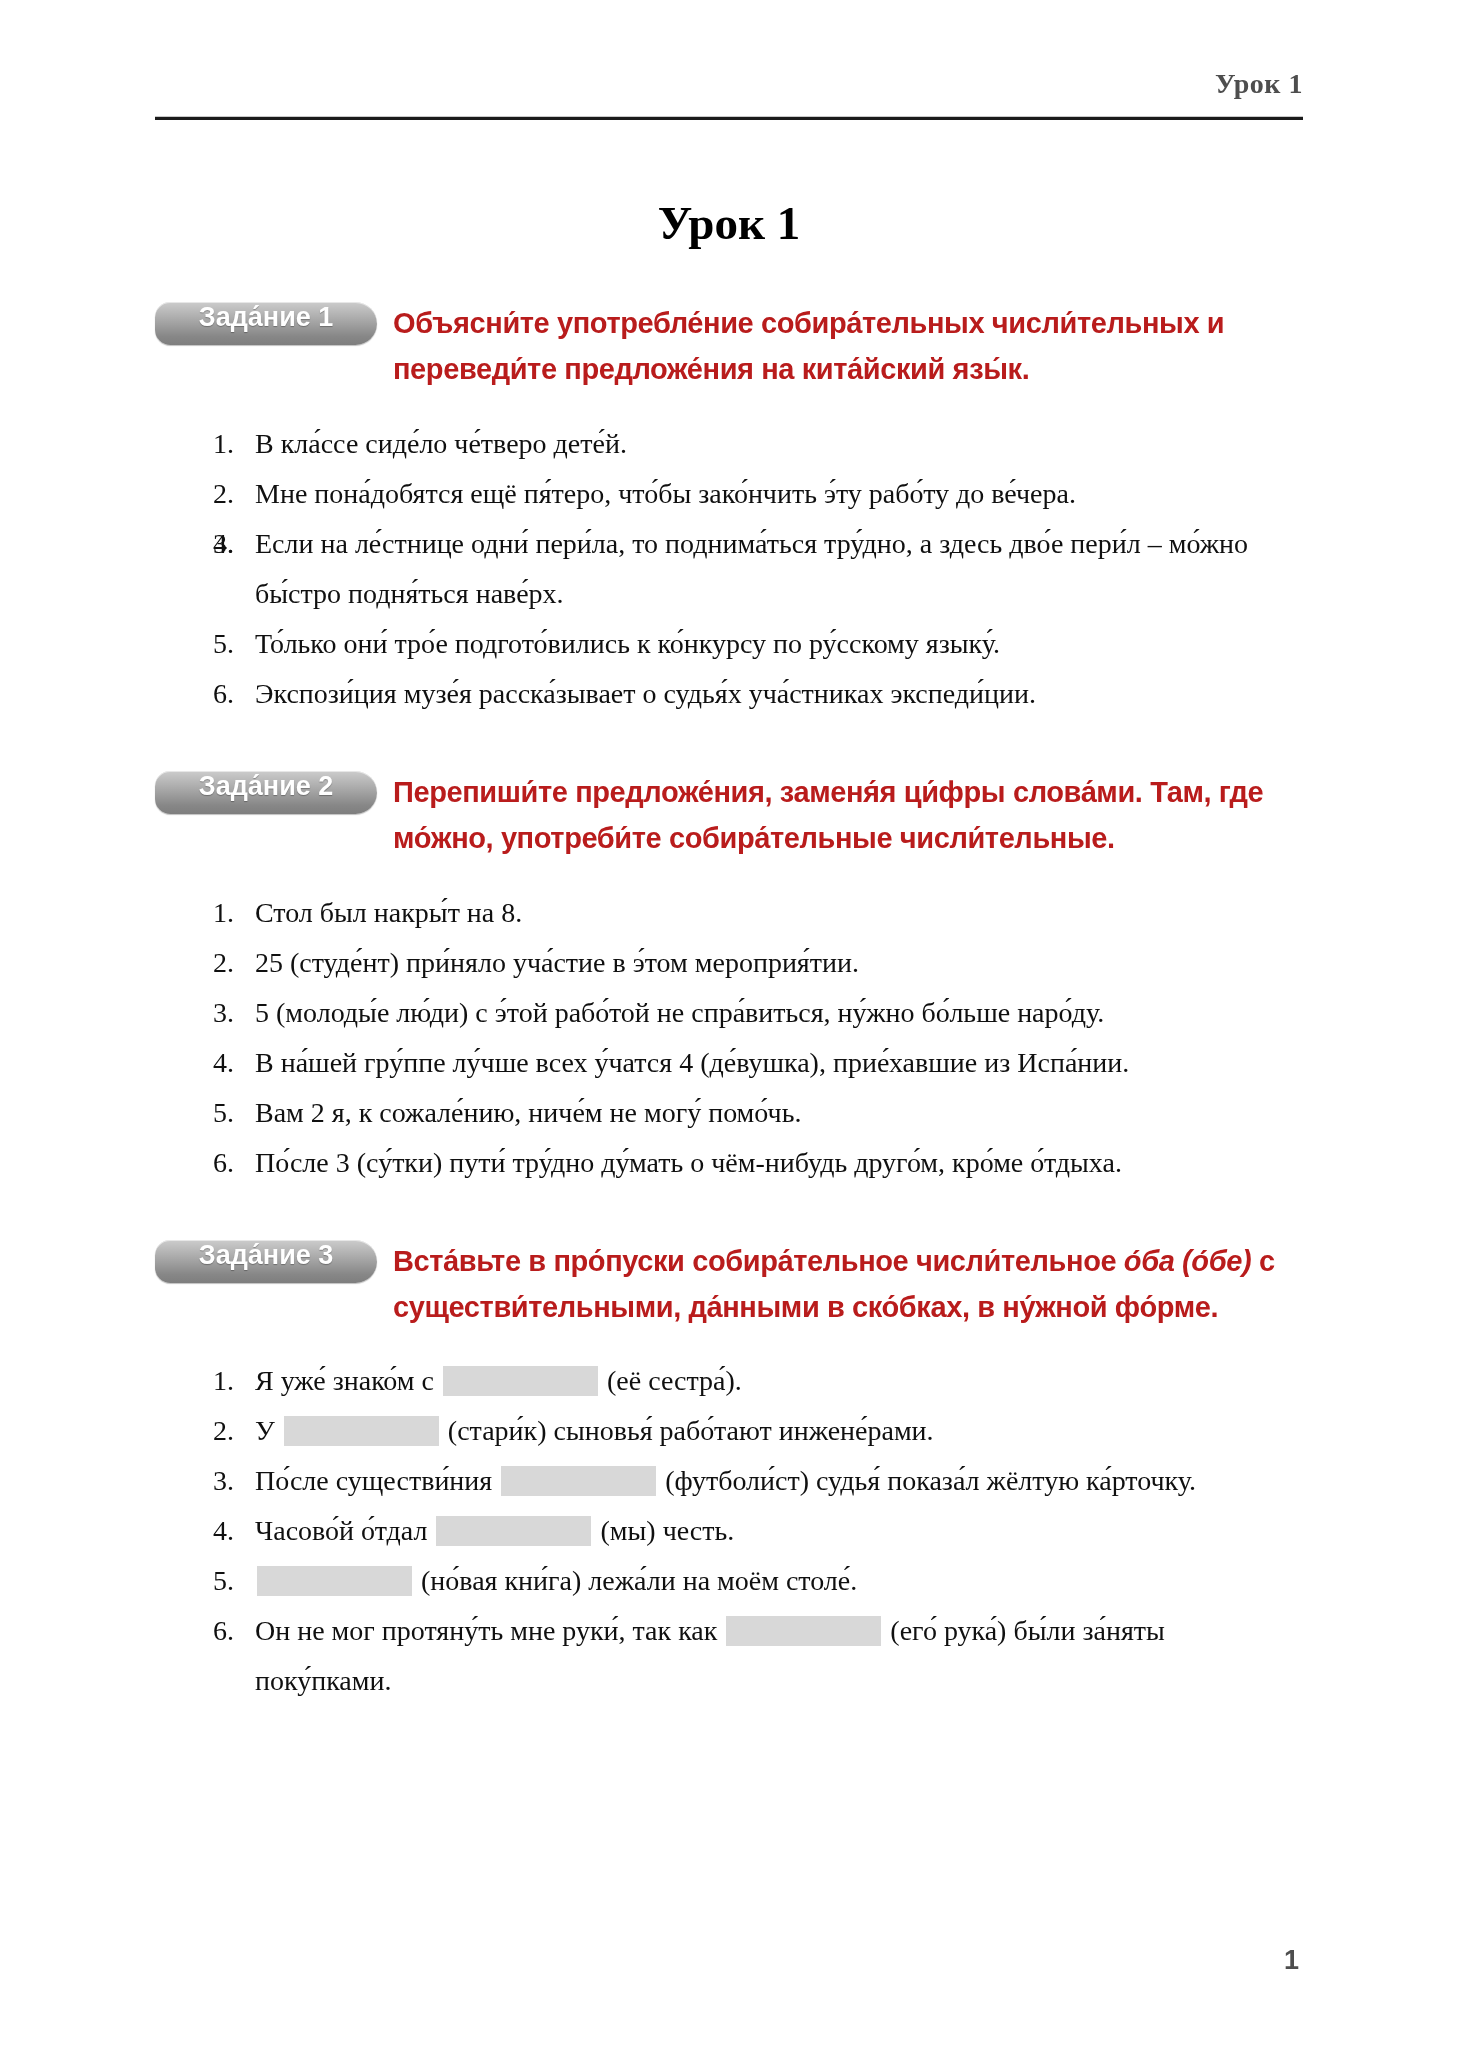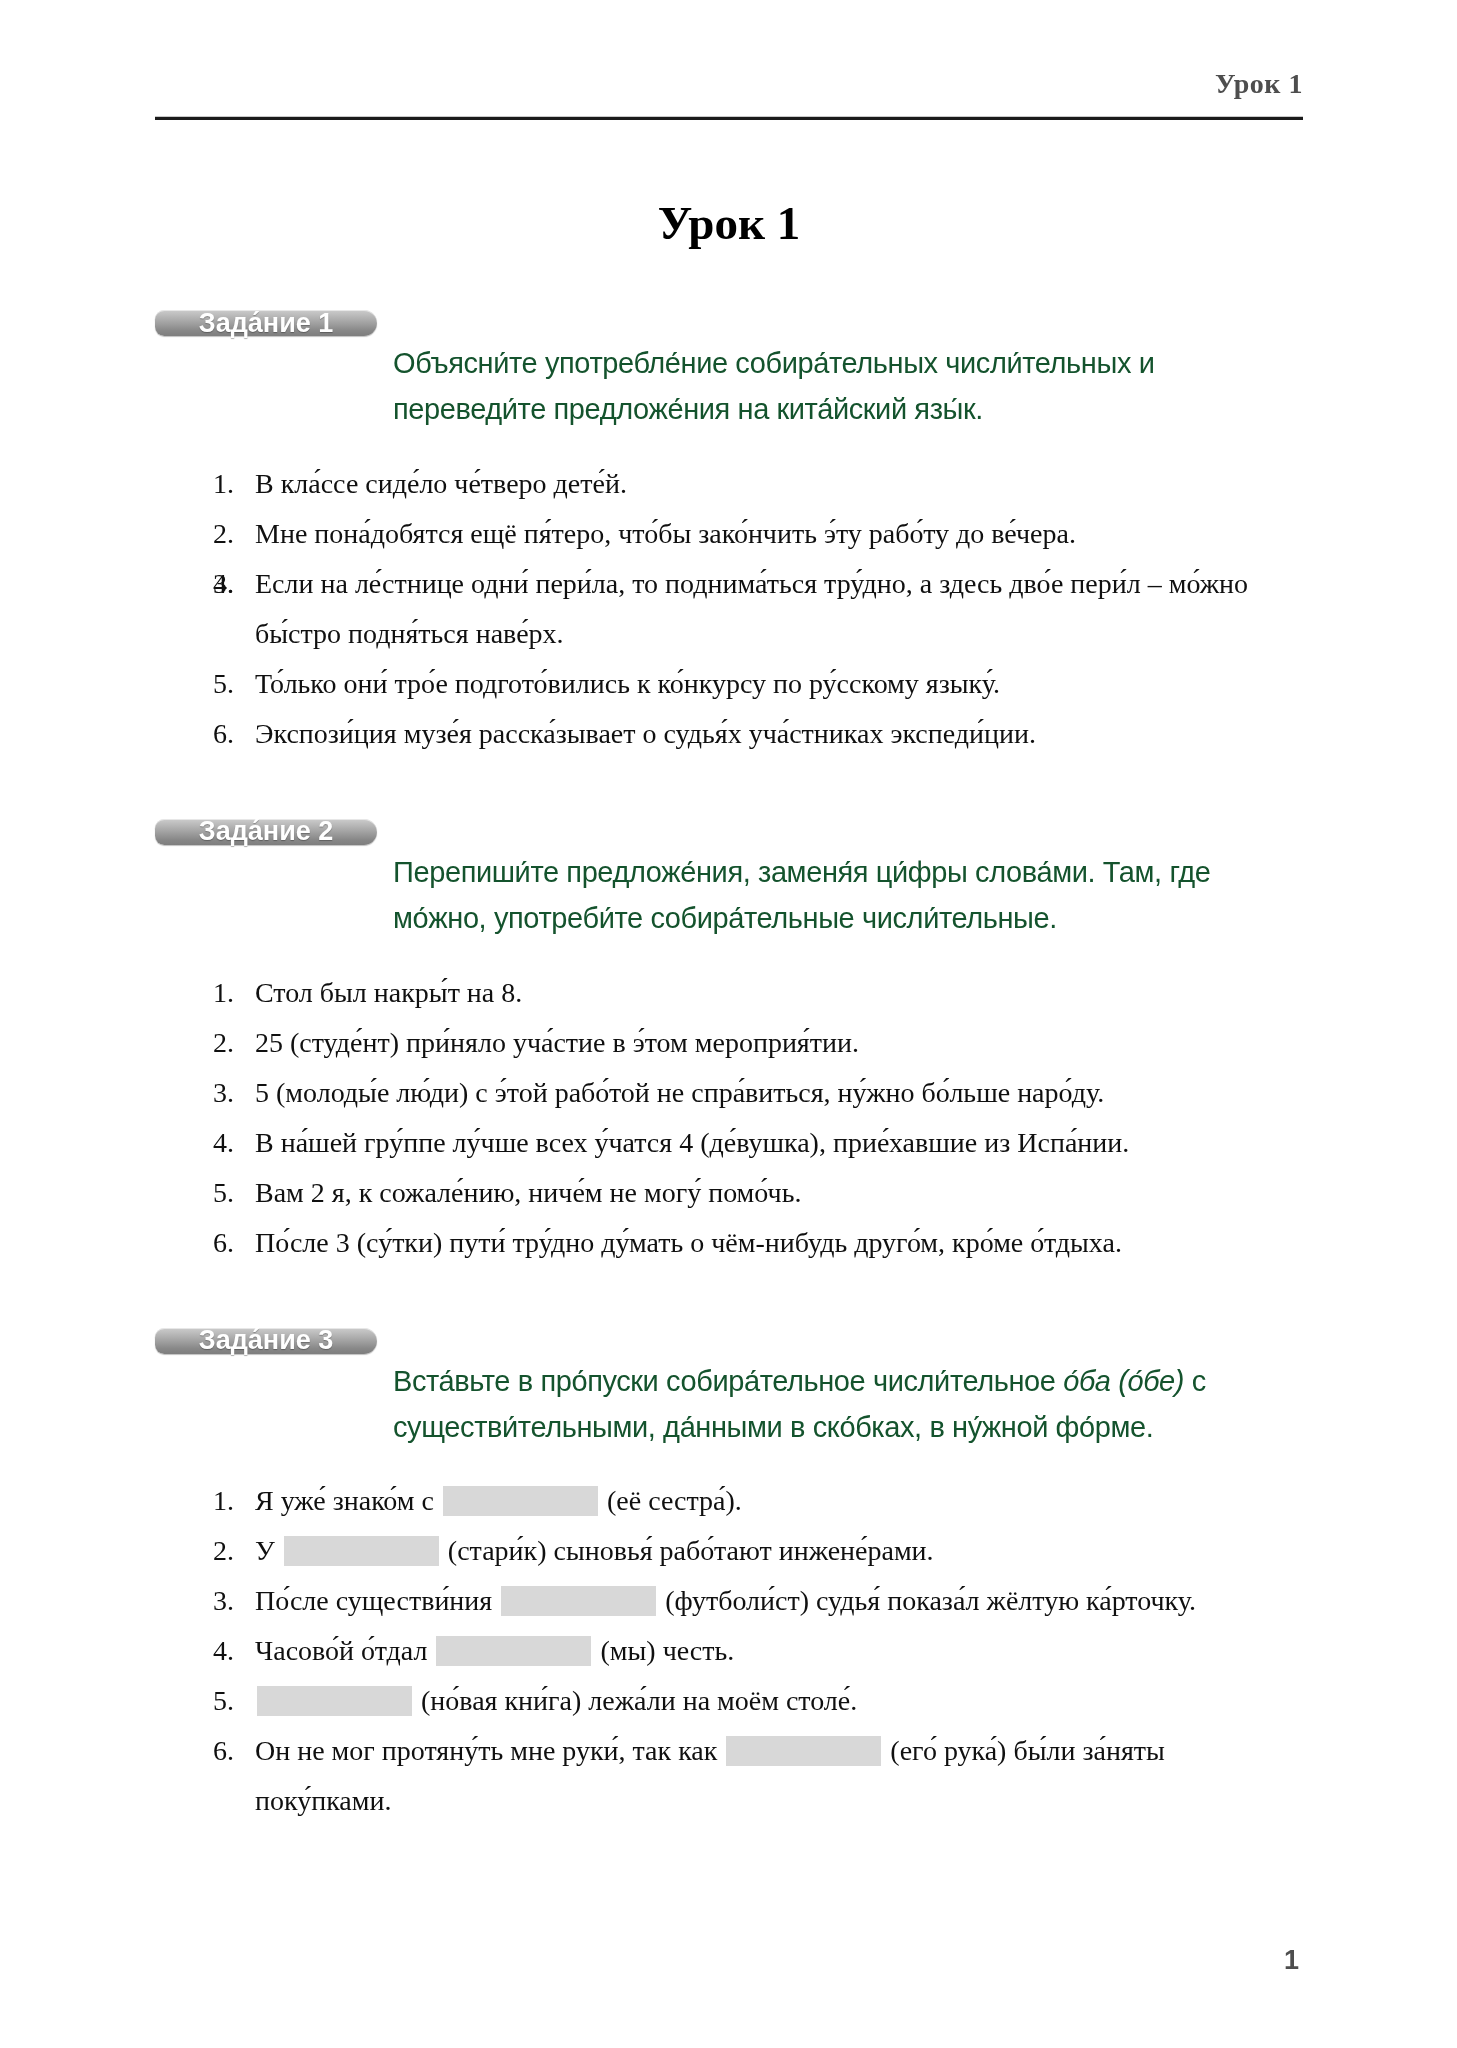--- a/index.html
+++ b/index.html
@@ -14,32 +14,32 @@
     font-size:28px;color:#4e4e4e;letter-spacing:.5px;
   }
   .rule{margin-top:16px;height:3px;border-top:1px solid #c9c9c9;background:#1b1b1b;}
   h1.page-title{
     margin:76px 0 0 0;text-align:center;font-weight:bold;
     font-size:47px;color:#000;font-family:"Liberation Serif", serif;
   }
   section.task{margin-top:50px;}
   .task-head{display:flex;align-items:flex-start;}
   .badge{
-    flex:0 0 222px;height:26px;margin-top:10px;
+    flex:0 0 222px;height:43px;margin-top:2px;
     border-radius:17px 24px 24px 17px;
     background:linear-gradient(180deg,#cccccc 0%,#a3a3a3 48%,#878787 80%,#7e7e7e 100%);
     box-shadow:inset 0 1px 0 rgba(255,255,255,.55), 0 1px 1px rgba(0,0,0,.25);
     color:#ffffff;font-family:"Liberation Sans", sans-serif;font-weight:bold;font-size:27px;
-    display:flex;align-items:center;justify-content:center;
+    display:flex;align-items:flex-start;justify-content:center;
     text-shadow:0 1px 1px rgba(0,0,0,.3);
   }
   .instruction{
     flex:1;margin-left:16px;
-    font-family:"Liberation Sans", sans-serif;font-weight:normal;
-    font-size:29px;line-height:1.6;letter-spacing:-.4px;color:#14532d;margin-top:40px;
+    font-family:"Liberation Sans", sans-serif;font-weight:bold;
+    font-size:29px;line-height:1.6;letter-spacing:-.4px;color:#b91c1c;
   }
   .instruction em{font-style:italic;}
   ol.items{list-style:none;margin:26px 0 0 0;padding:0;}
   ol.items li{
     position:relative;padding-left:100px;
     font-size:28px;line-height:50px;color:#101010;
   }
   ol.items .num{position:absolute;left:58px;top:0;}
   .blank{
     display:inline-block;width:155px;height:30px;background:#d8d8d8;

